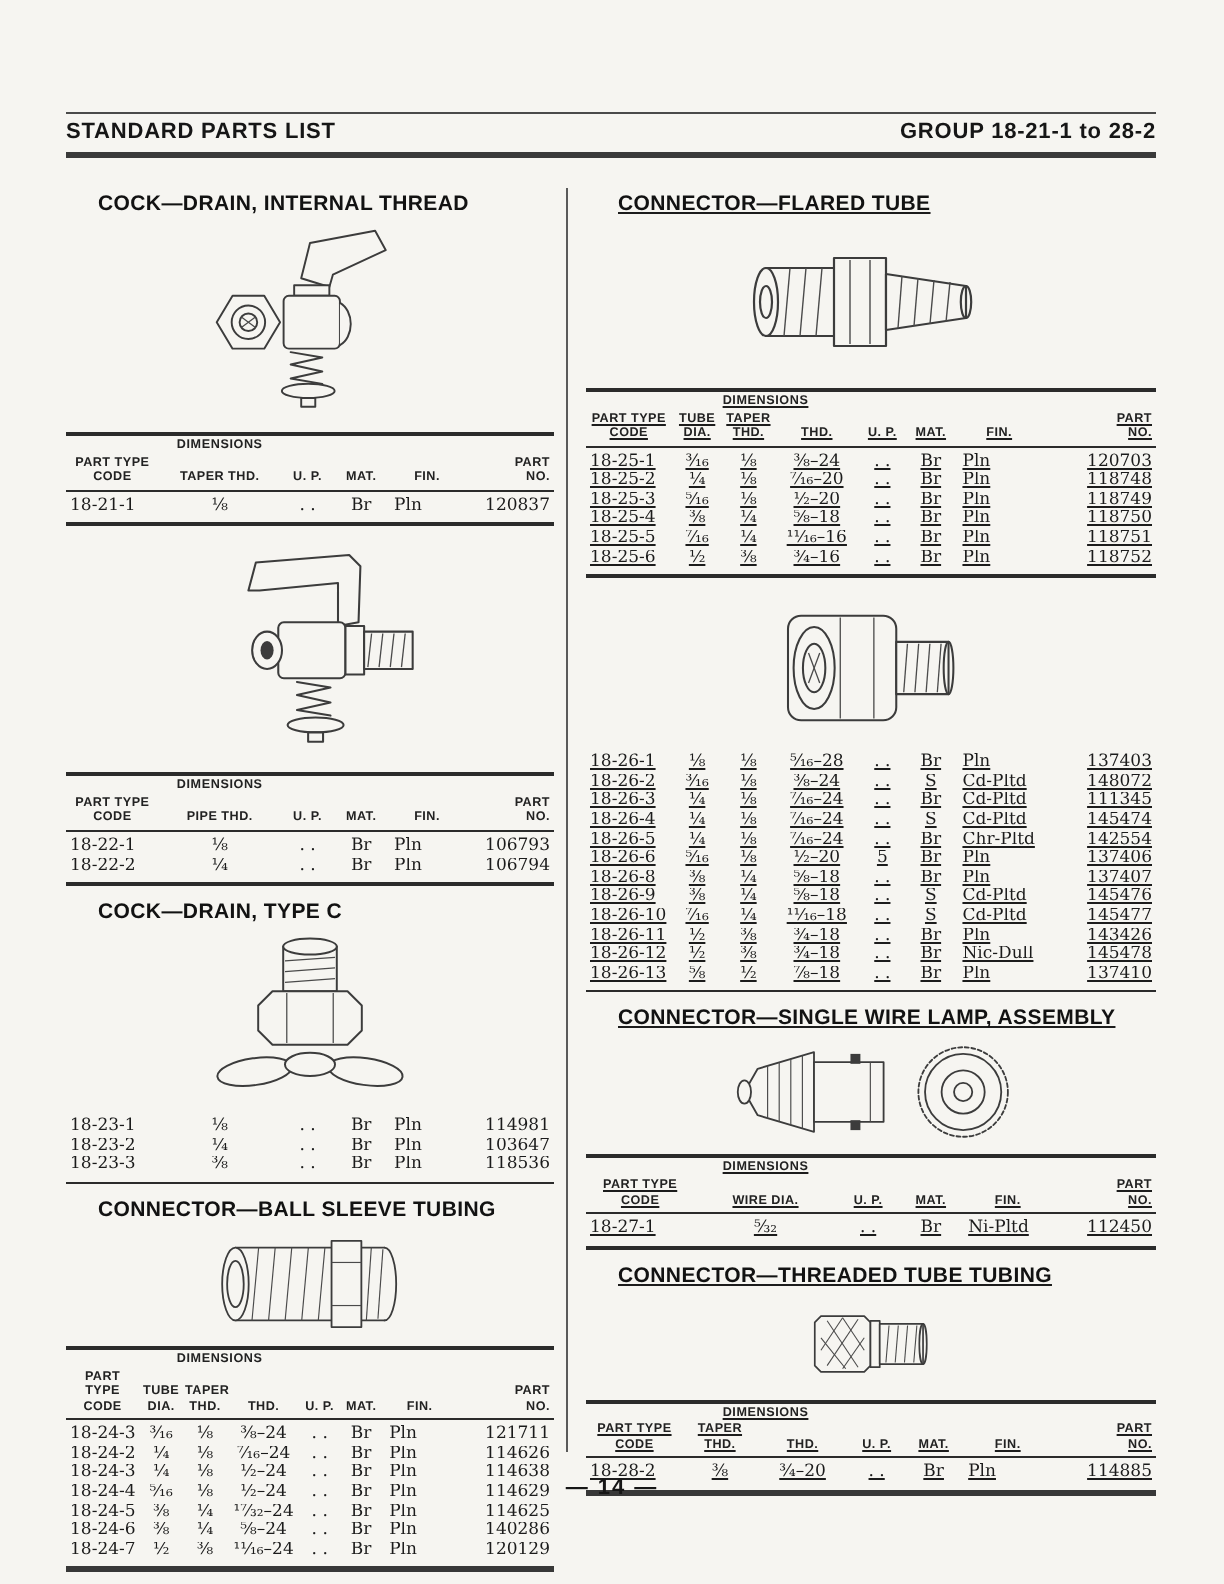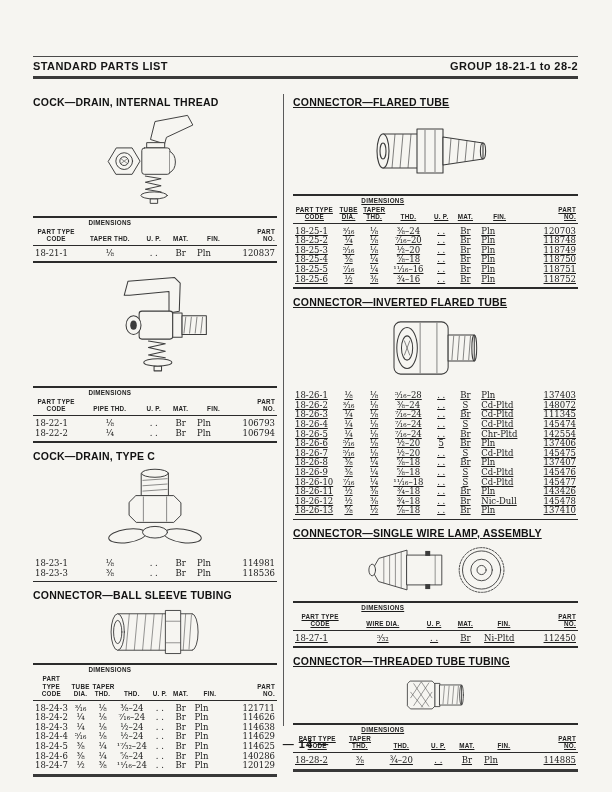--- a/index.html
+++ b/index.html
@@ -22,21 +22,21 @@
     position:absolute;left:33px;right:34px;top:92px;bottom:60px;
     display:flex;
   }
   .col-left{width:250px;padding-right:6px;box-sizing:border-box;}
   .col-divider{width:1px;background:#5a5a5a;margin:2px 0 6px 0;}
   .col-right{flex:1;padding-left:9px;box-sizing:border-box;text-decoration:underline;}
   
   .section{margin-bottom:7px;}
   .section-title{
     font-family:"Liberation Sans", sans-serif;font-weight:bold;
-    font-size:10.5px;letter-spacing:.2px;color:#121212;margin:4px 0 2px 0;
+    font-size:10.5px;letter-spacing:.2px;color:#121212;margin:4px 0 2px 16px;
   }
   .figure{display:flex;justify-content:center;align-items:center;}
   .figure svg{display:block;}
   
   .tablewrap{margin-top:2px;}
   table.parts-table{
     width:100%;border-collapse:collapse;table-layout:fixed;
     border-top:2px solid #2b2b2b;border-bottom:2px solid #2b2b2b;
   }
   table.parts-table.no-head{border-top:none;border-bottom:1.5px solid #2b2b2b;}
@@ -275,20 +275,28 @@
               <tbody>
                 <tr>
                   <td class="al">18-23-1</td>
                   <td class="ac">⅛</td>
                   <td class="ac">. .</td>
                   <td class="ac">Br</td>
                   <td class="afin">Pln</td>
                   <td class="ar">114981</td>
                 </tr>
                 <tr>
+                  <td class="al">18-23-2</td>
+                  <td class="ac">¼</td>
+                  <td class="ac">. .</td>
+                  <td class="ac">Br</td>
+                  <td class="afin">Pln</td>
+                  <td class="ar">103647</td>
+                </tr>
+                <tr>
                   <td class="al">18-23-3</td>
                   <td class="ac">⅜</td>
                   <td class="ac">. .</td>
                   <td class="ac">Br</td>
                   <td class="afin">Pln</td>
                   <td class="ar">118536</td>
                 </tr>
               </tbody>
             </table>
           </div>
@@ -585,21 +593,20 @@
                   <td class="ac">Br</td>
                   <td class="afin">Pln</td>
                   <td class="ar">118752</td>
                 </tr>
               </tbody>
             </table>
           </div>
       </div>
 
       <div class="section">
-        <div class="section-title">CONNECTOR—INVERTED FLARED TUBE</div>
         <div class="figure">
           <svg width="140" height="76" viewBox="0 0 150 80">
             <rect class="draw fillbg" x="30" y="12" width="58" height="56" rx="7"></rect>
             <line class="thin" x1="58" y1="13" x2="58" y2="67"></line>
             <line class="thin" x1="76" y1="13" x2="76" y2="67"></line>
             <ellipse class="draw fillbg" cx="44" cy="40" rx="11" ry="22"></ellipse>
             <ellipse class="draw" cx="44" cy="40" rx="6" ry="13"></ellipse>
             <line class="thin" x1="41" y1="32" x2="47" y2="48"></line>
             <line class="thin" x1="41" y1="48" x2="47" y2="32"></line>
             <rect class="draw fillbg" x="88" y="26" width="28" height="28"></rect>
@@ -675,30 +682,20 @@
                 </tr>
                 <tr>
                   <td class="al">18-26-6</td>
                   <td class="ac">⁵⁄₁₆</td>
                   <td class="ac">⅛</td>
                   <td class="ac">½–20</td>
                   <td class="ac">5</td>
                   <td class="ac">Br</td>
                   <td class="afin">Pln</td>
                   <td class="ar">137406</td>
-                </tr>
-                <tr>
-                  <td class="al">18-26-7</td>
-                  <td class="ac">⁵⁄₁₆</td>
-                  <td class="ac">⅛</td>
-                  <td class="ac">½–20</td>
-                  <td class="ac">. .</td>
-                  <td class="ac">S</td>
-                  <td class="afin">Cd-Pltd</td>
-                  <td class="ar">145475</td>
                 </tr>
                 <tr>
                   <td class="al">18-26-8</td>
                   <td class="ac">⅜</td>
                   <td class="ac">¼</td>
                   <td class="ac">⅝–18</td>
                   <td class="ac">. .</td>
                   <td class="ac">Br</td>
                   <td class="afin">Pln</td>
                   <td class="ar">137407</td>

